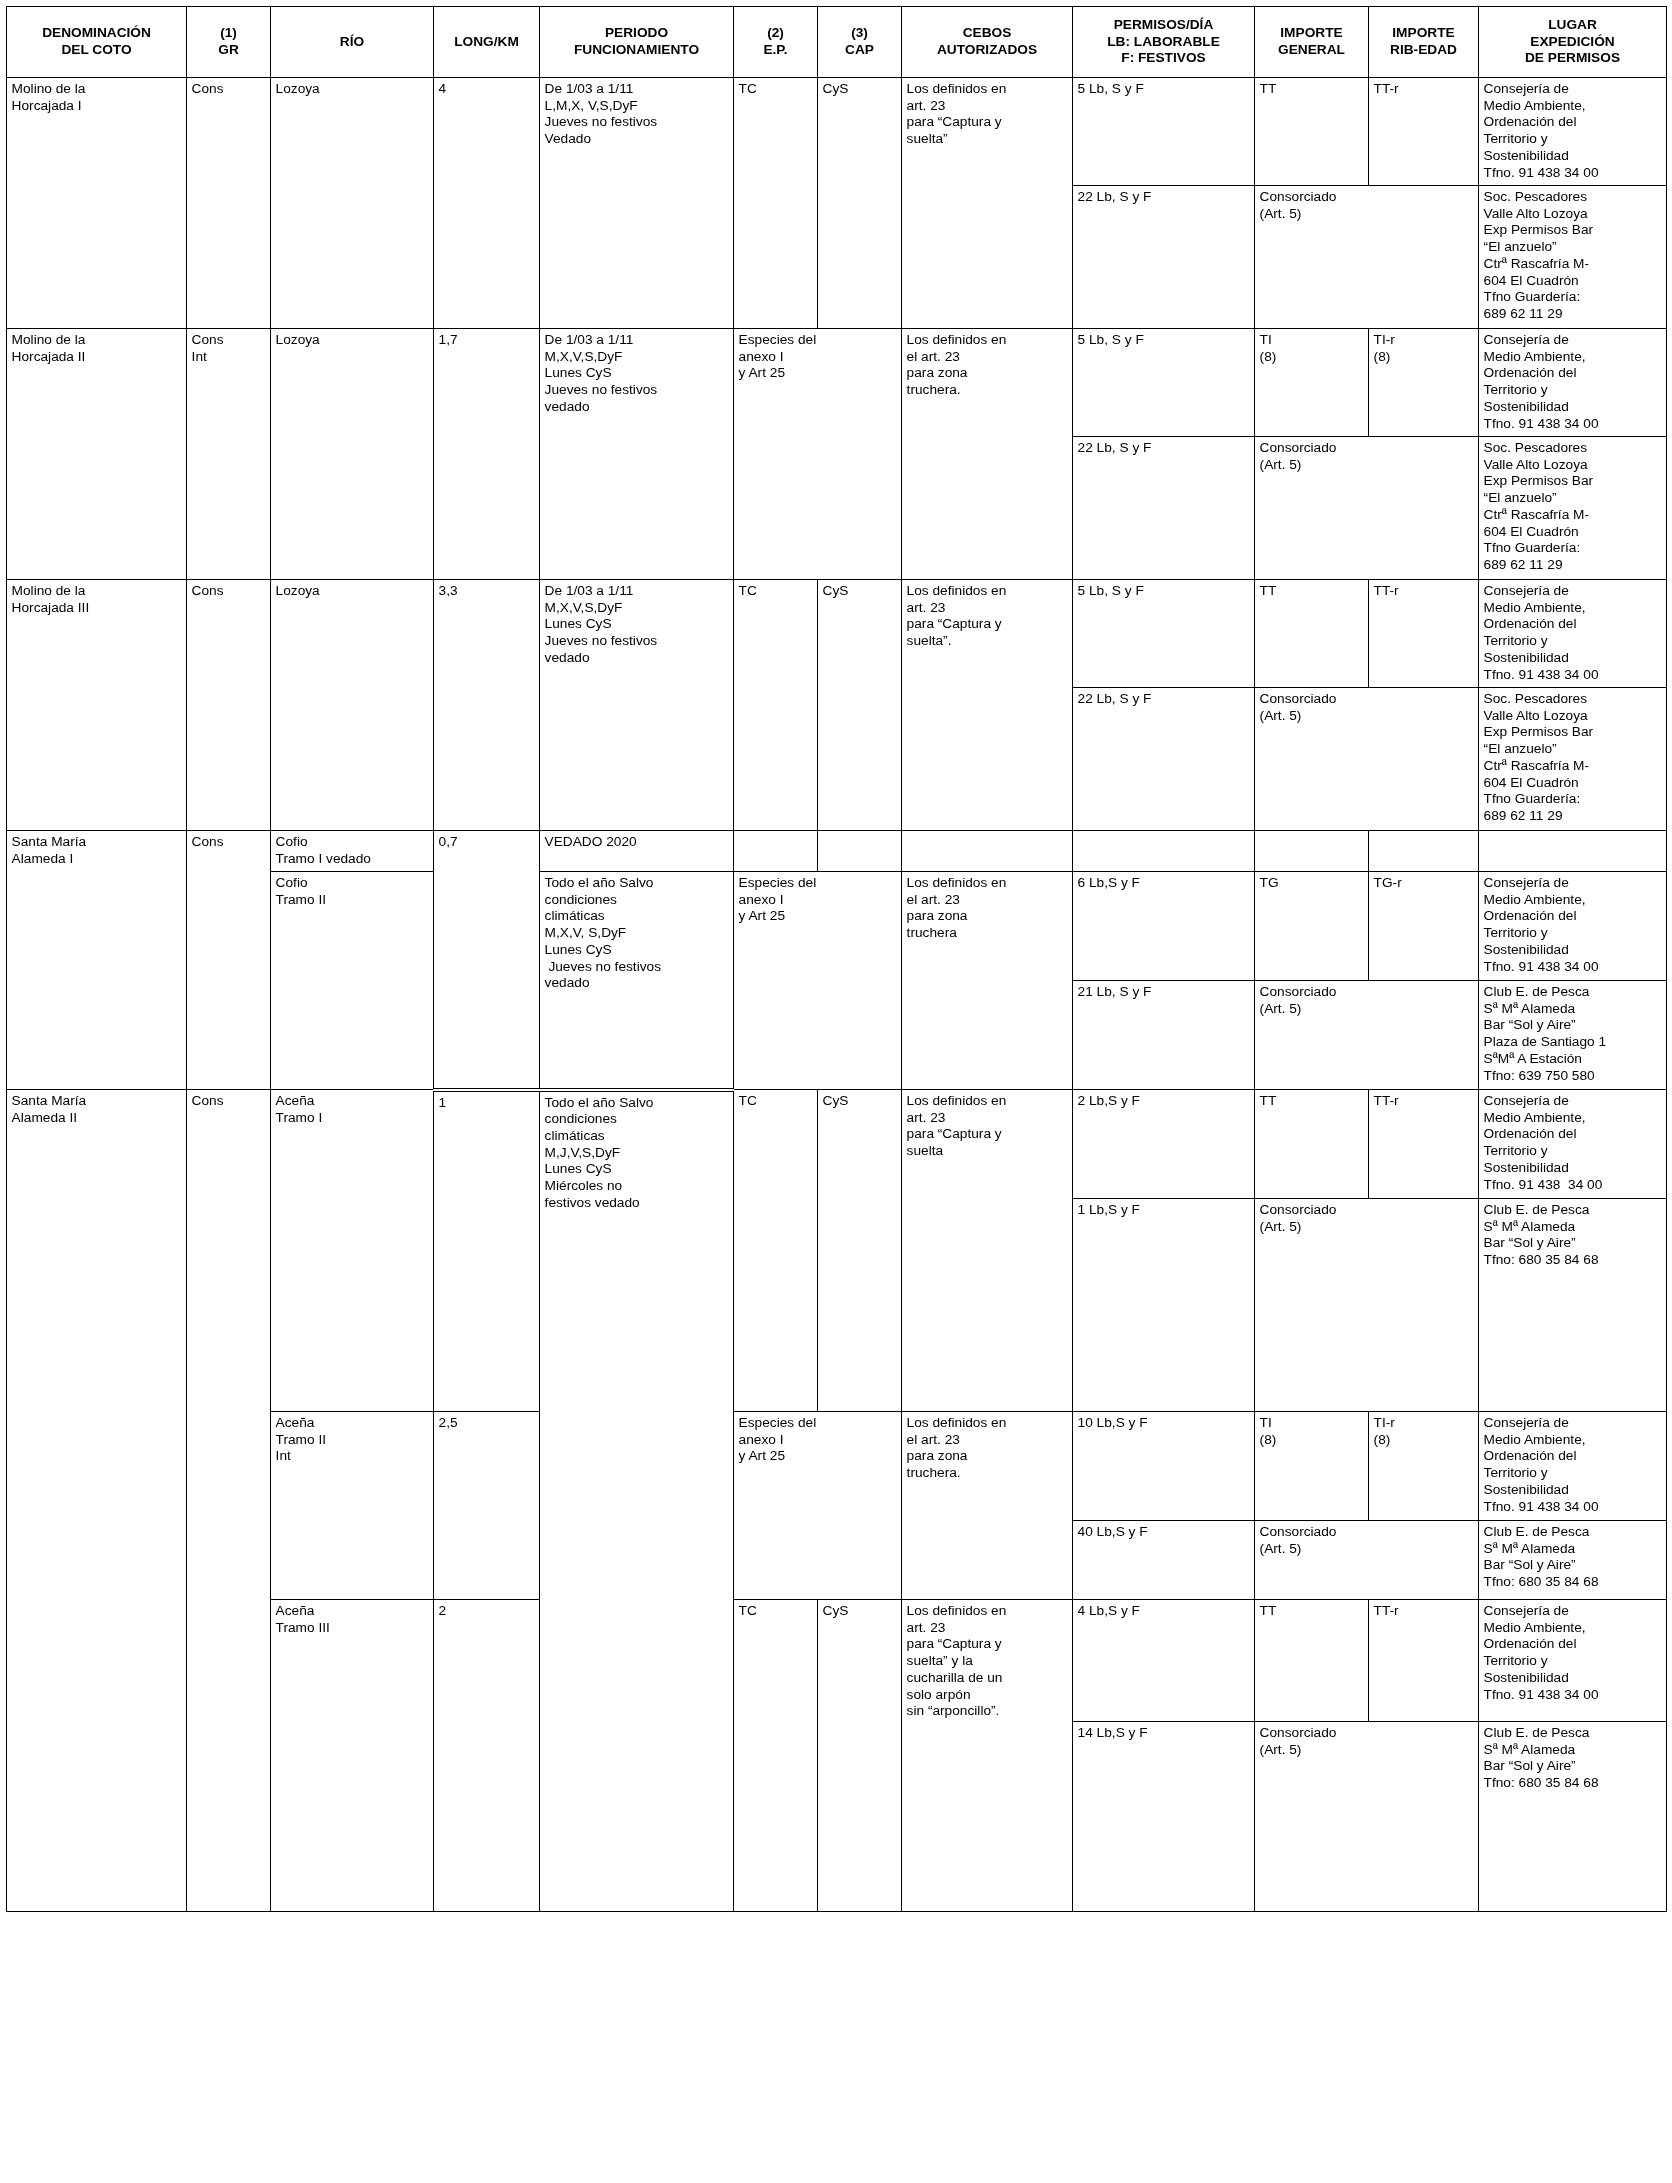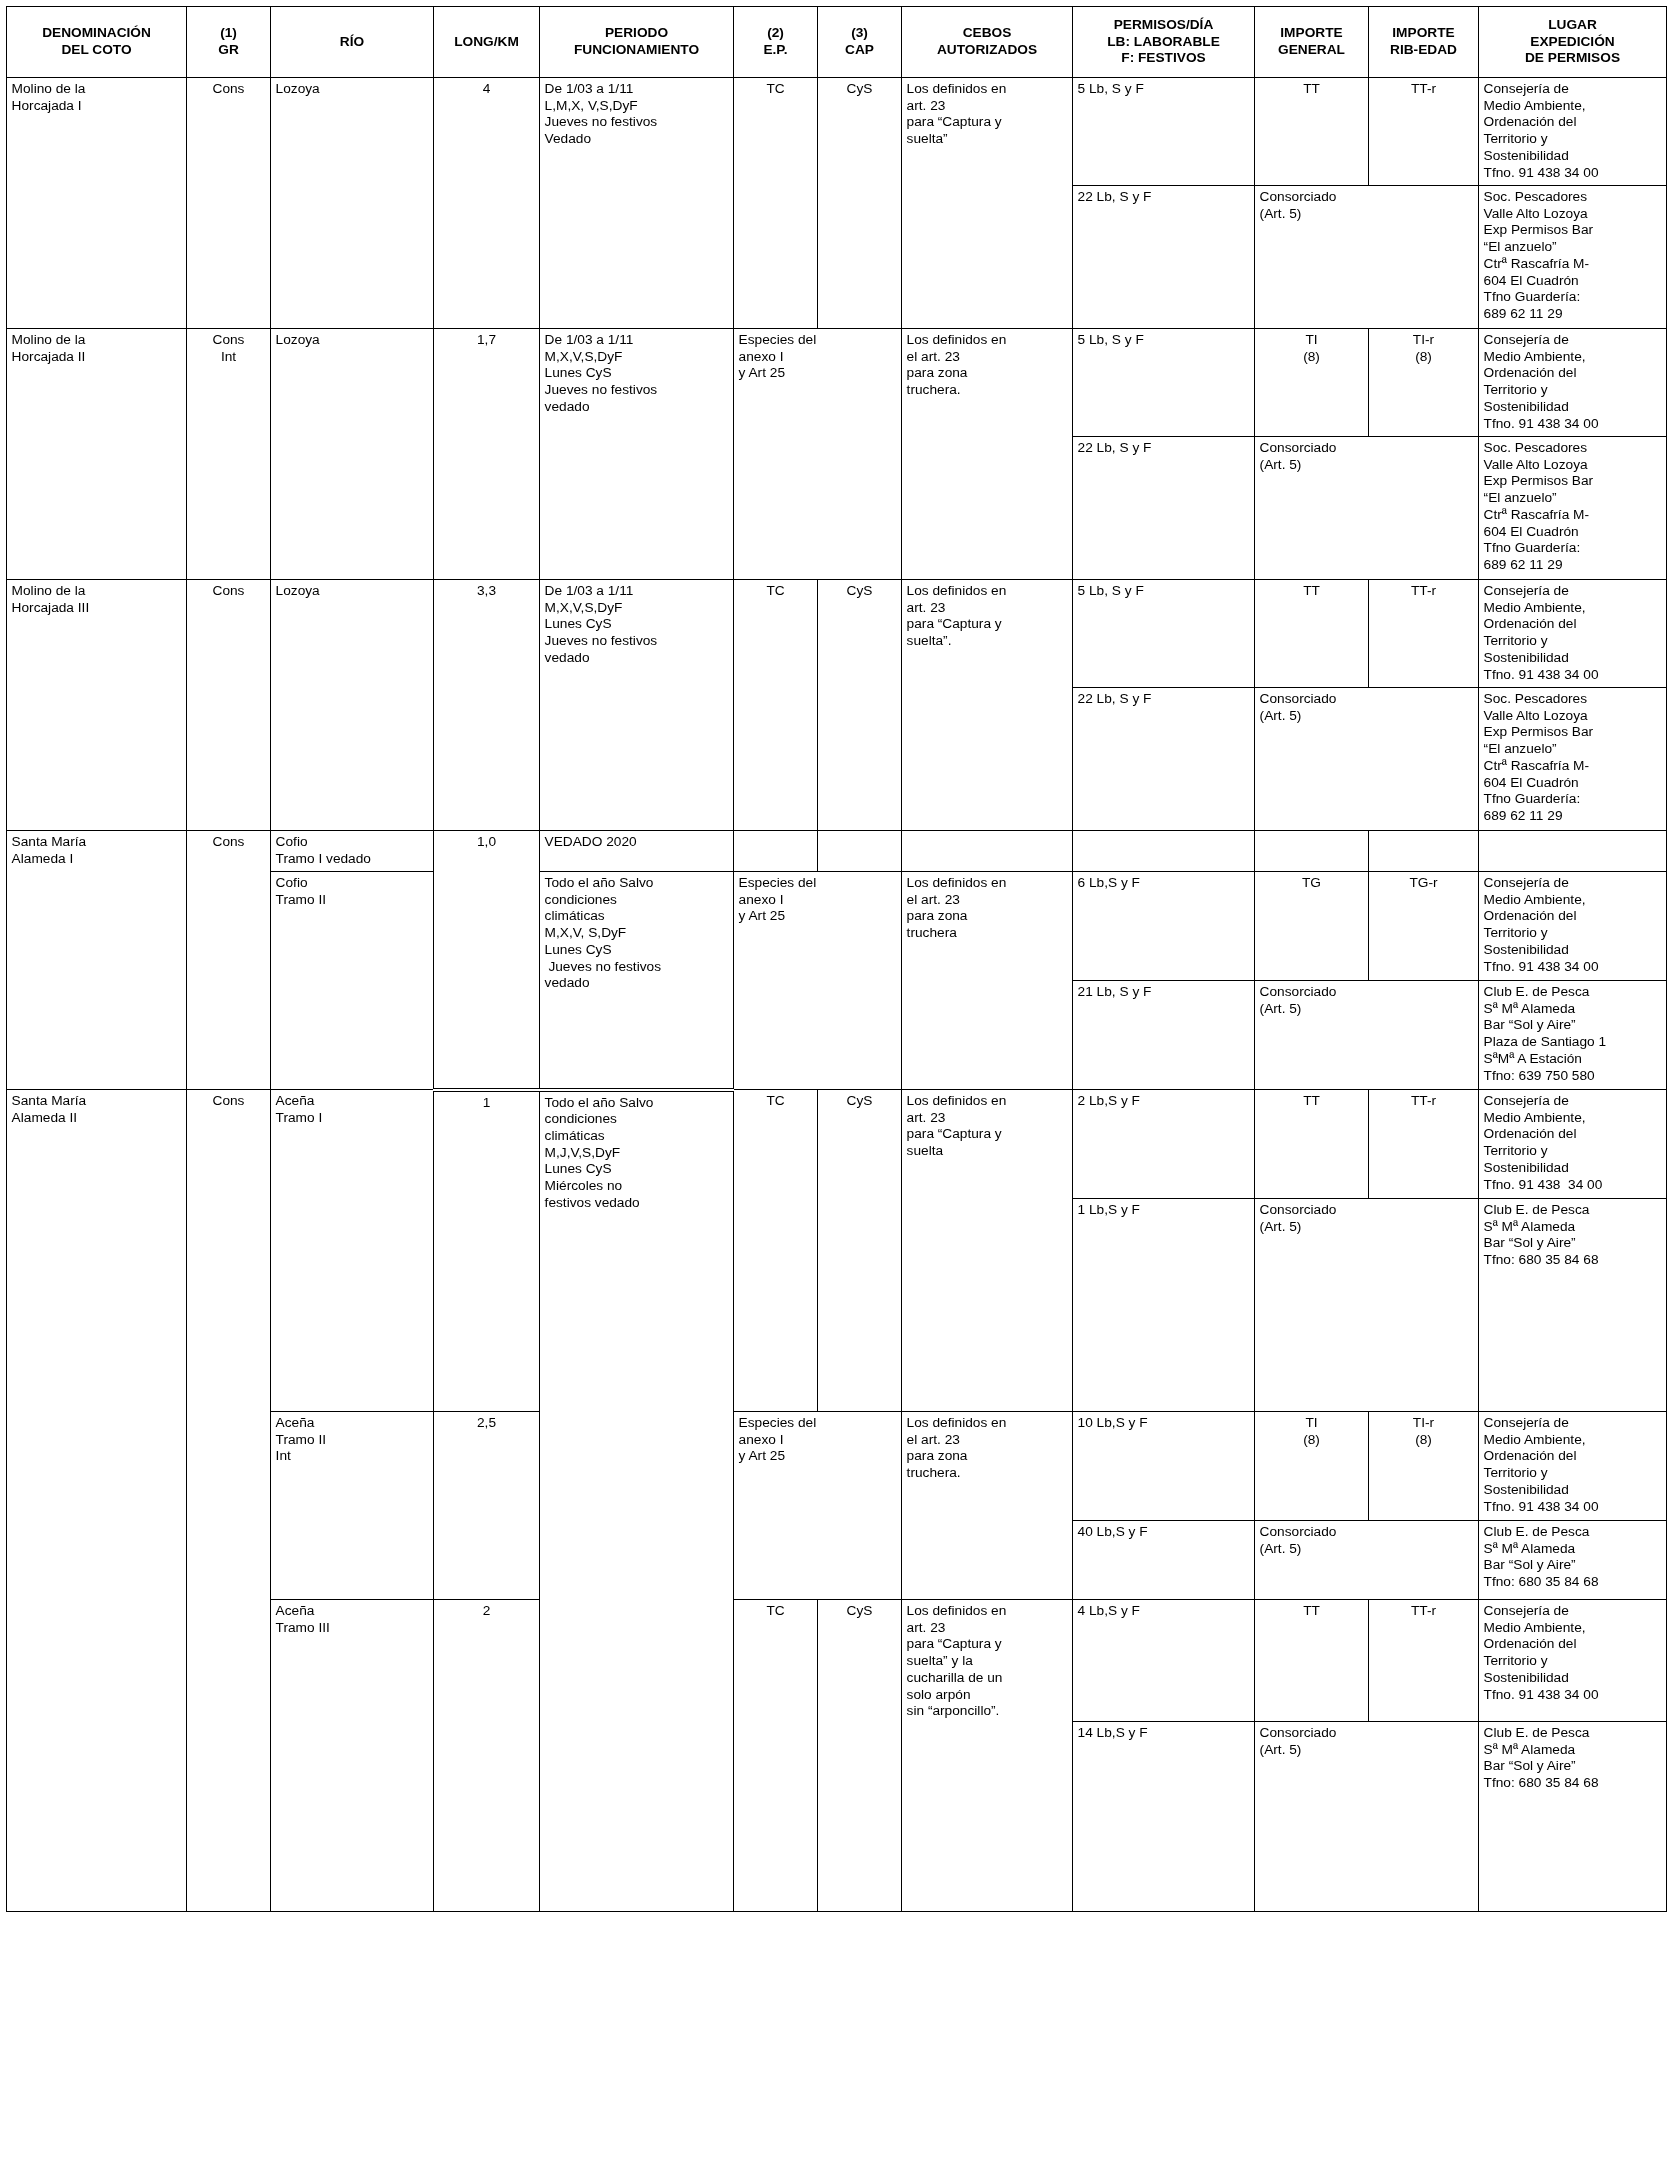--- a/index.html
+++ b/index.html
@@ -26,21 +26,21 @@
     padding: 3px 4.6px;
     overflow: hidden;
   }
   th {
     font-weight: bold;
     text-align: center;
     vertical-align: middle;
     padding: 3px 1.5px;
     font-size: 13.7px;
   }
-  td.ac { text-align: center; }
+  td.ac { }
   td.bt-double { border-top: 4.6px double #000; }
 </style>
 </head>
 <body>
 
 <div class="page">
   <table class="coto-table">
     <colgroup>
       <col style="width:180px">
         <col style="width:84px">
@@ -210,21 +210,21 @@
 Tfno Guardería:
 689 62 11 29</td>
       </tr>
 
       <tr style="height:41px">
         <td rowspan="3">Santa María
 Alameda I</td>
         <td rowspan="3" class="ac">Cons</td>
         <td>Cofio
 Tramo I vedado</td>
-        <td rowspan="3" class="ac">1,0</td>
+        <td rowspan="3" class="ac">0,7</td>
         <td>VEDADO 2020</td>
         <td class="ac"></td>
         <td class="ac"></td>
         <td></td>
         <td></td>
         <td></td>
         <td></td>
         <td></td>
       </tr>
       <tr style="height:109px">

